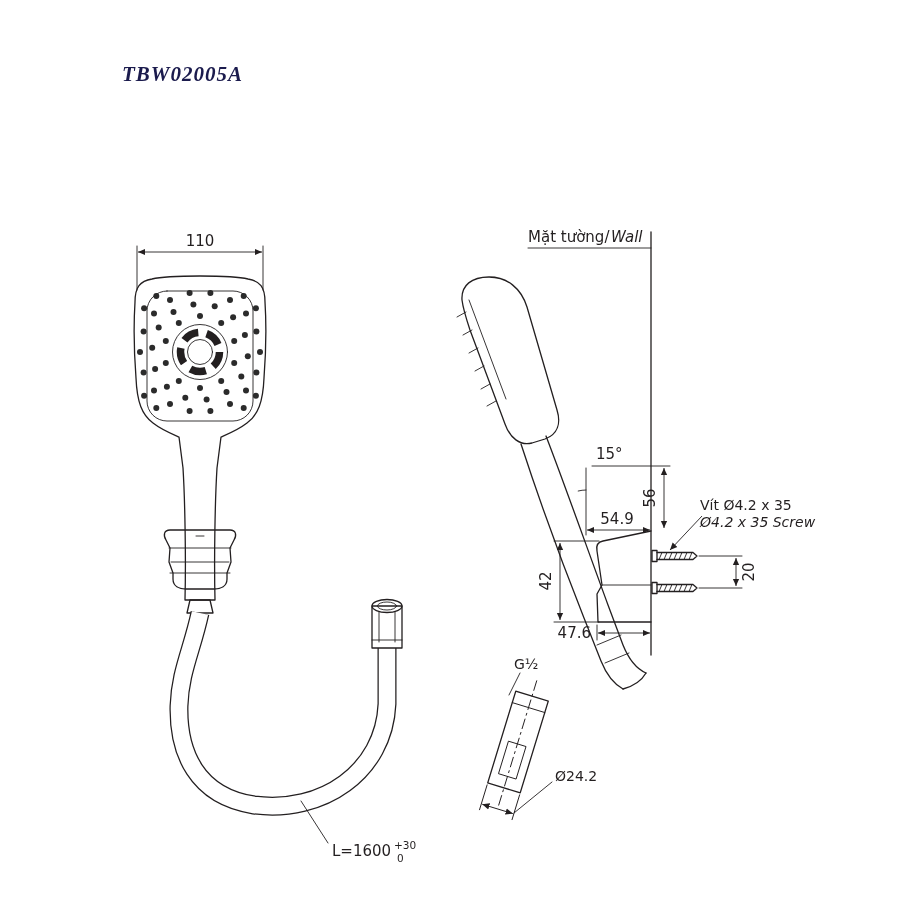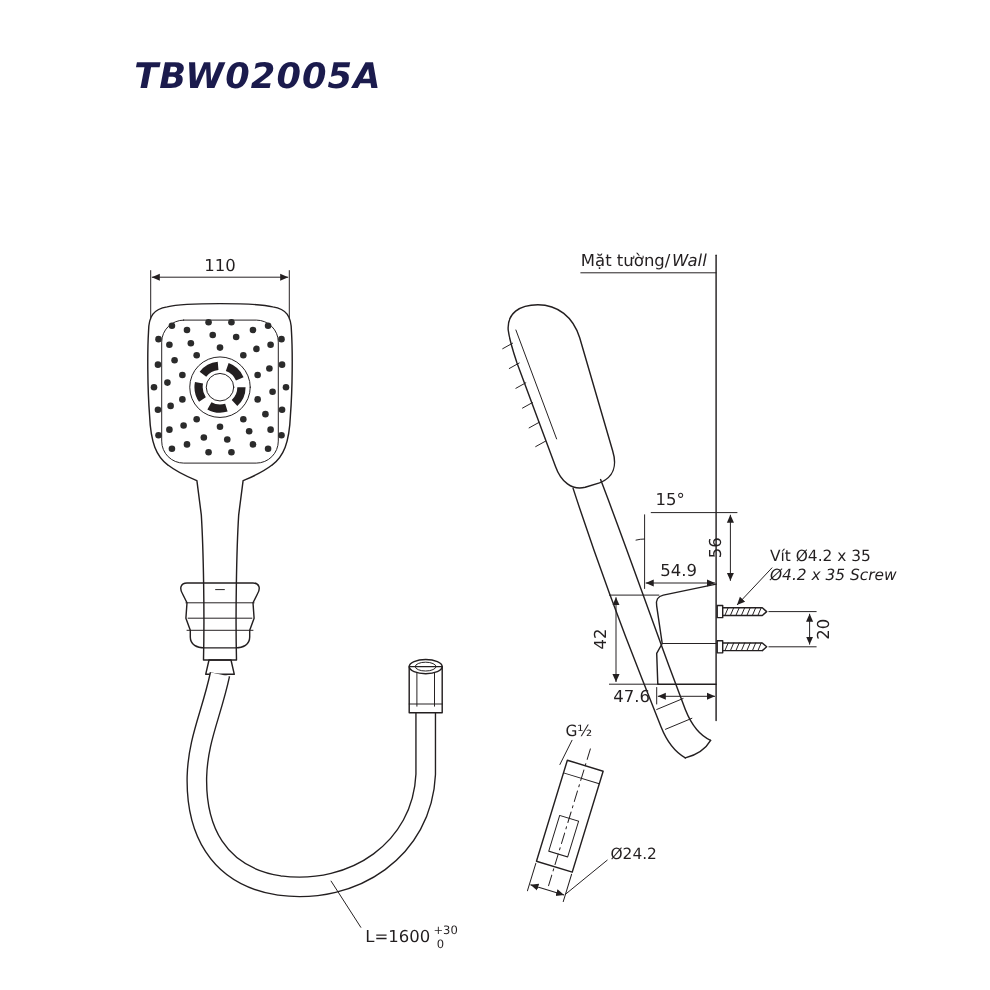--- a/index.html
+++ b/index.html
@@ -1,19 +1,19 @@
 <!DOCTYPE html>
 <html><head>
 <meta charset="utf-8">
 <style>
   html,body{margin:0;padding:0;background:#ffffff;}
   #stage{position:relative;width:900px;height:900px;background:#ffffff;overflow:hidden;
          font-family:"DejaVu Sans", "Liberation Sans", sans-serif;}
-  #model-title{position:absolute;left:122px;top:50px;font-size:32px;font-weight:bold;
-               font-style:italic;color:#1b1b4d;letter-spacing:1px;}
+  #model-title{position:absolute;left:122px;top:62px;font-size:21px;font-weight:bold;
+               font-style:italic;color:#1b1b4d;letter-spacing:1px;font-family:Liberation Serif, serif;}
   svg{position:absolute;left:0;top:0;}
   .ln{fill:none;stroke:#231f20;stroke-width:1.3;stroke-linecap:round;stroke-linejoin:round;}
   .thin{stroke-width:0.9;}
   .dim{fill:none;stroke:#231f20;stroke-width:0.9;}
   .txt{font-family:"DejaVu Sans","Liberation Sans",sans-serif;font-size:15px;fill:#231f20;}
   .txt-sm{font-size:10.5px;}
   .txt-md{font-size:14px;}
   .txt-it{font-style:italic;}
 </style>
 </head>

